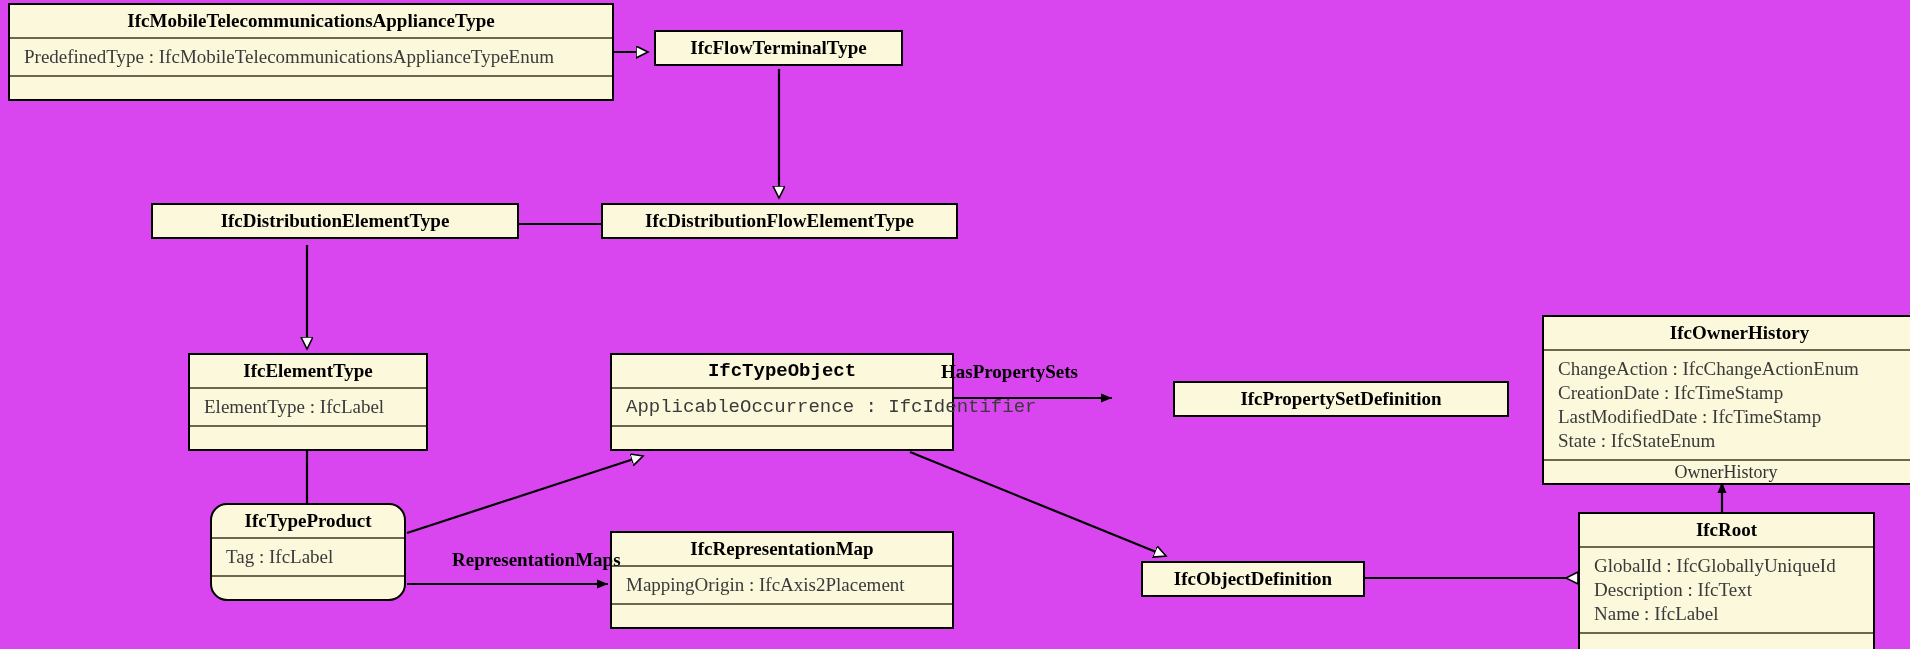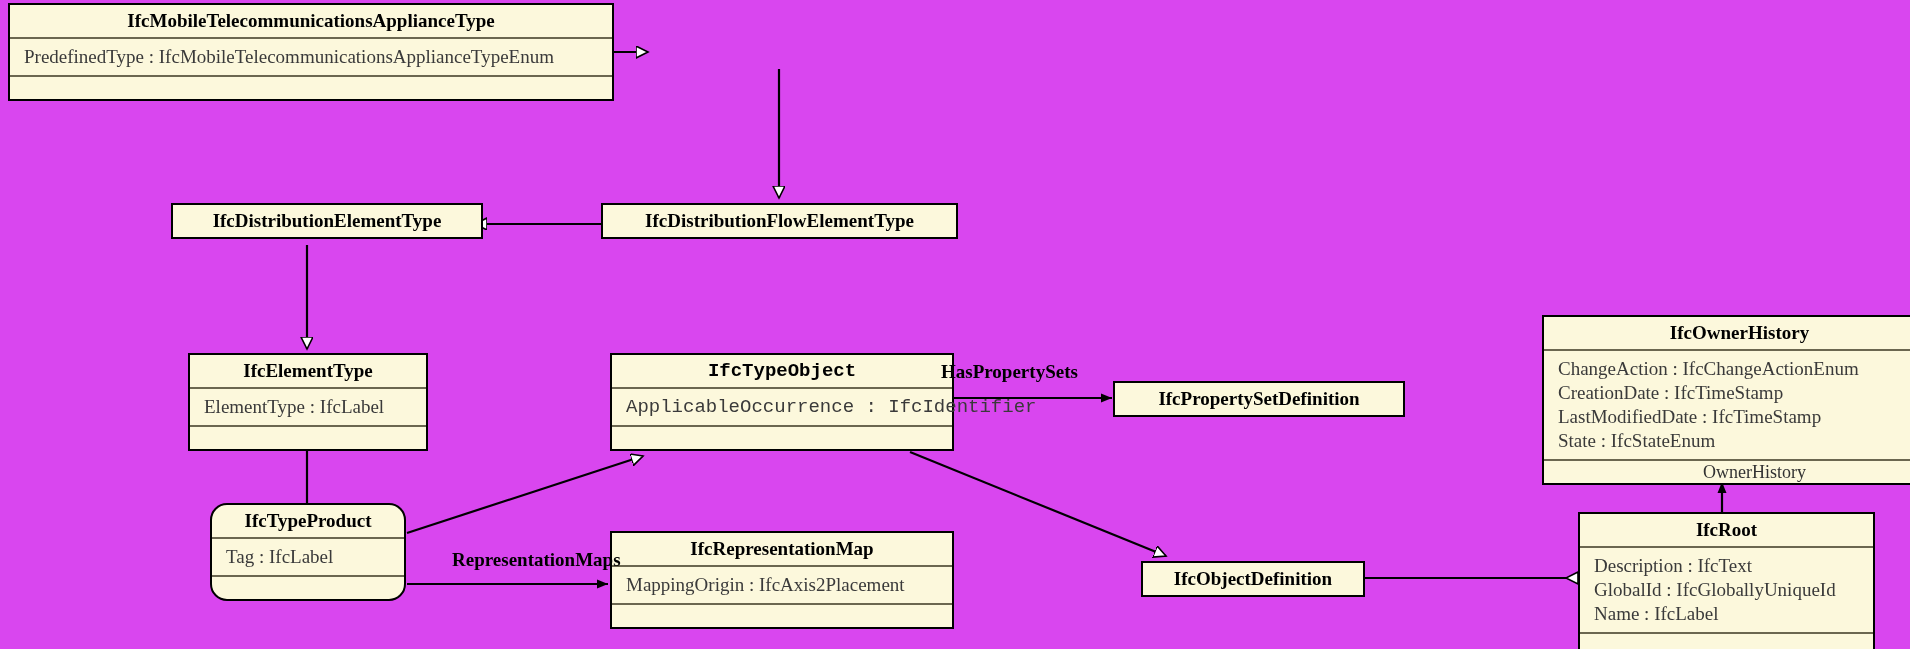--- a/index.html
+++ b/index.html
@@ -7,21 +7,21 @@
           font-family:"Liberation Serif","DejaVu Serif",serif;}
   .uml-box{position:absolute;background:#fcf8dc;border:2px solid #000000;box-sizing:border-box;}
   .uml-title{font-weight:bold;text-align:center;color:#000;padding:5px 10px;font-size:19px;
              line-height:22px;white-space:nowrap;}
   .uml-sep{height:2px;background:#6b6750;}
   .uml-attrs{padding:6px 14px;font-size:19px;line-height:24px;color:#3a3a3a;}
   .uml-attrs div{white-space:nowrap;}
   .uml-empty{height:22px;}
   .edge-label{position:absolute;font-size:19px;font-weight:bold;color:#000;white-space:nowrap;
               font-family:"Liberation Serif","DejaVu Serif",serif;}
-  .assoc-label{position:absolute;font-size:18px;color:#333;white-space:nowrap;text-align:right;
+  .assoc-label{position:absolute;font-size:18px;color:#333;white-space:nowrap;text-align:center;
                font-family:"Liberation Serif","DejaVu Serif",serif;}
   svg.arrows{position:absolute;left:0;top:0;width:1910px;height:649px;pointer-events:none;}
 </style>
 </head>
 <body>
 
 <div id="canvas">
 
   <svg class="arrows" viewBox="0 0 1910 649" xmlns="http://www.w3.org/2000/svg">
     <defs>
@@ -85,22 +85,25 @@
   <div class="uml-box" style="left:8px;top:3px;width:606px;">
     <div class="uml-title">IfcMobileTelecommunicationsApplianceType</div>
     <div class="uml-sep"></div>
     <div class="uml-attrs">
       <div>PredefinedType : IfcMobileTelecommunicationsApplianceTypeEnum</div>
     </div>
     <div class="uml-sep"></div>
     <div class="uml-empty"></div>
   </div>
 
+  <div class="uml-box" style="left:654px;top:30px;width:249px;">
+    <div class="uml-title">IfcFlowTerminalType</div>
+  </div>
 
-  <div class="uml-box" style="left:151px;top:203px;width:312px;margin-left:20px;">
+  <div class="uml-box" style="left:151px;top:203px;width:368px;">
     <div class="uml-title">IfcDistributionElementType</div>
   </div>
 
   <div class="uml-box" style="left:188px;top:353px;width:240px;">
     <div class="uml-title">IfcElementType</div>
     <div class="uml-sep"></div>
     <div class="uml-attrs">
       <div>ElementType : IfcLabel</div>
     </div>
     <div class="uml-sep"></div>
@@ -114,21 +117,21 @@
   <div class="uml-box" style="left:610px;top:353px;width:344px;font-family:Liberation Mono, monospace;">
     <div class="uml-title">IfcTypeObject</div>
     <div class="uml-sep"></div>
     <div class="uml-attrs">
       <div>ApplicableOccurrence : IfcIdentifier</div>
     </div>
     <div class="uml-sep"></div>
     <div class="uml-empty"></div>
   </div>
 
-  <div class="uml-box" style="left:1113px;top:381px;width:292px;">
+  <div class="uml-box" style="left:1173px;top:381px;width:336px;">
     <div class="uml-title">IfcPropertySetDefinition</div>
   </div>
 
   <div class="uml-box" style="left:1542px;top:315px;width:395px;">
     <div class="uml-title">IfcOwnerHistory</div>
     <div class="uml-sep"></div>
     <div class="uml-attrs">
       <div>ChangeAction : IfcChangeActionEnum</div>
       <div>CreationDate : IfcTimeStamp</div>
       <div>LastModifiedDate : IfcTimeStamp</div>
@@ -159,22 +162,22 @@
   </div>
 
   <div class="uml-box" style="left:1141px;top:561px;width:224px;">
     <div class="uml-title">IfcObjectDefinition</div>
   </div>
 
   <div class="uml-box" style="left:1578px;top:512px;width:297px;">
     <div class="uml-title">IfcRoot</div>
     <div class="uml-sep"></div>
     <div class="uml-attrs">
+      <div>GlobalId : IfcGloballyUniqueId</div>
       <div>Description : IfcText</div>
-      <div>GlobalId : IfcGloballyUniqueId</div>
       <div>Name : IfcLabel</div>
     </div>
     <div class="uml-sep"></div>
     <div class="uml-empty"></div>
   </div>
 
   <div class="edge-label" style="left:941px;top:361px;">HasPropertySets</div>
 
   <div class="edge-label" style="left:452px;top:549px;">RepresentationMaps</div>
 

